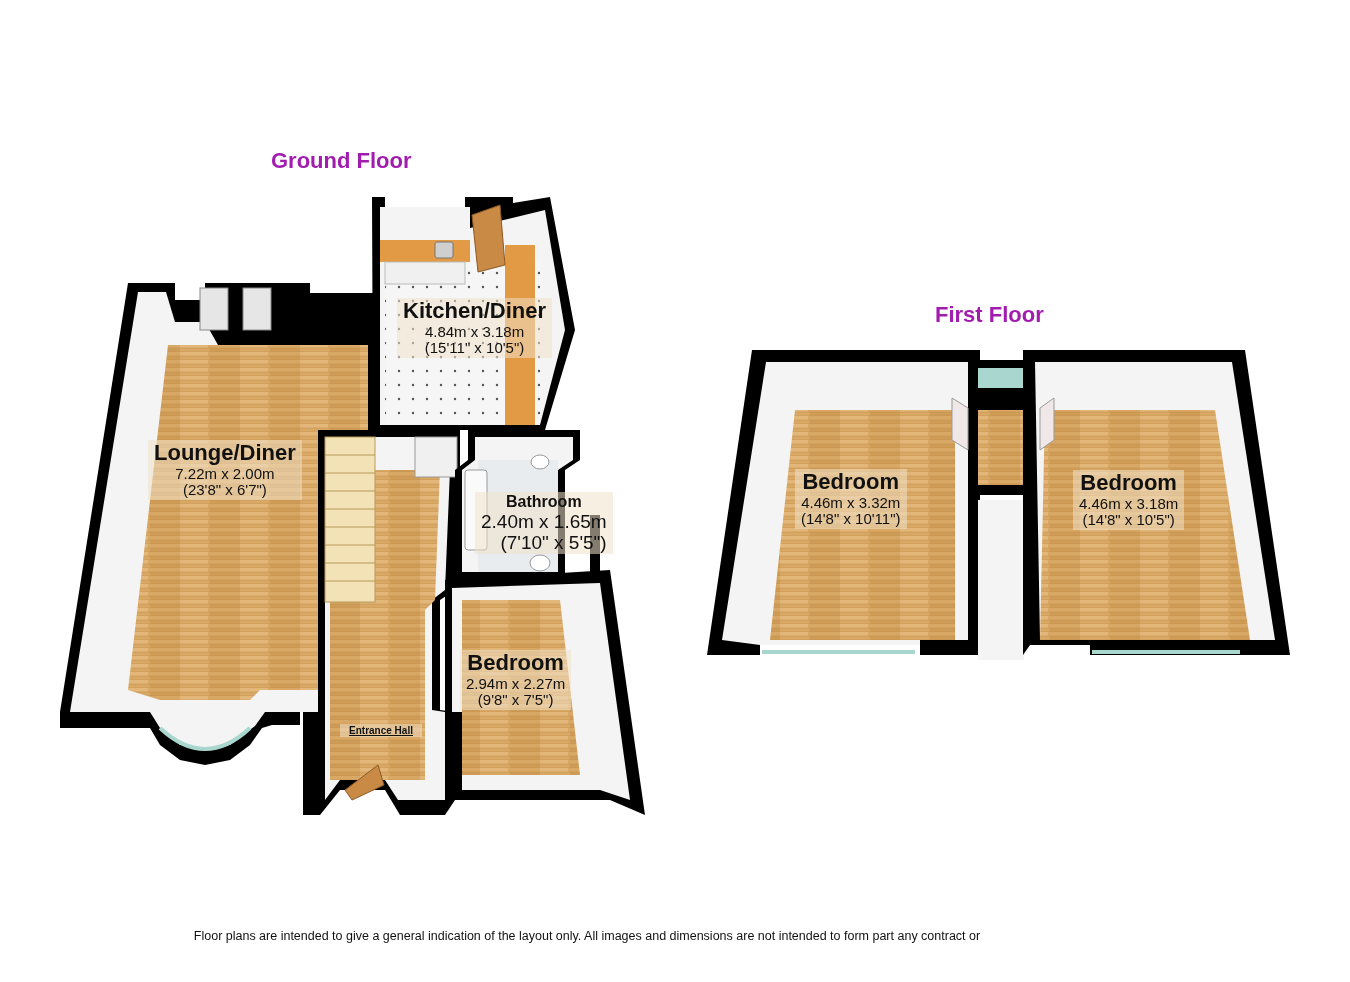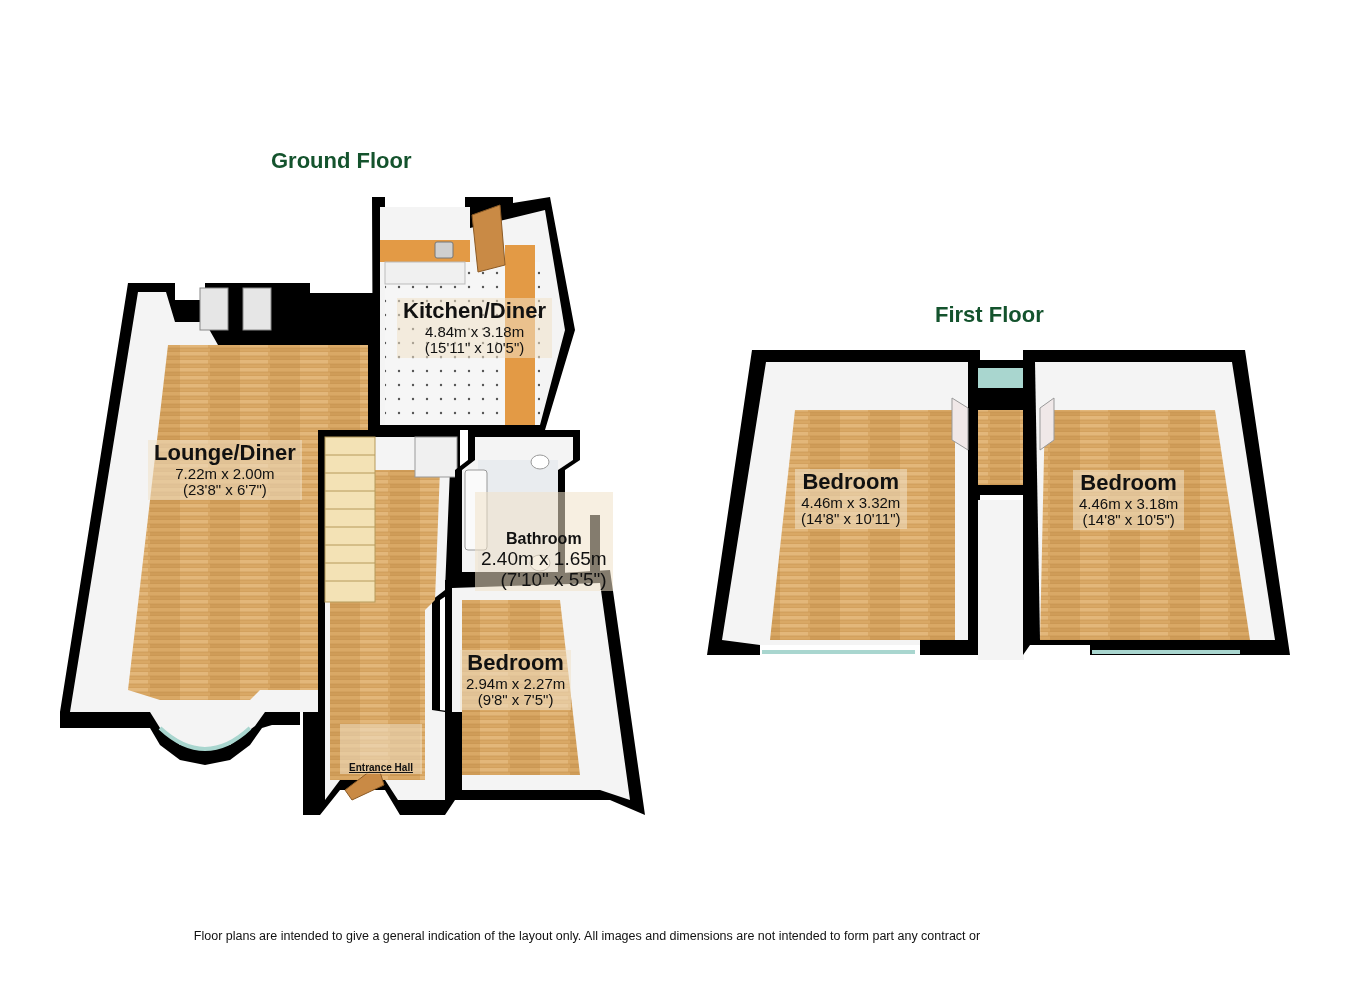--- a/index.html
+++ b/index.html
@@ -1,22 +1,22 @@
 <!DOCTYPE html>
 <html><head>
 <meta charset="utf-8">
 <style>
   html, body { margin: 0; padding: 0; background: #ffffff; }
   body { width: 1350px; height: 982px; position: relative; overflow: hidden; font-family: "Liberation Sans", sans-serif; }
-  .floor-title { position: absolute; font-weight: bold; font-size: 22px; color: #14532d; }
+  .floor-title { position: absolute; font-weight: bold; font-size: 22px; color: #a21caf; }
   svg.plan { position: absolute; left: 0; top: 0; }
   .room-label { position: absolute; text-align: center; background: rgba(240,225,200,0.55); padding: 1px 6px; color: #111; line-height: 1.12; }
   .room-label .name { font-weight: bold; font-size: 22px; display: block; }
   .room-label .dim { font-size: 15px; display: block; }
-  .room-label.small .name { font-size: 16px; margin-top: 37px; }
+  .room-label.small .name { font-size: 16px; }
   .room-label.small .dim { font-size: 19px; text-align: right; }
   .disclaimer { position: absolute; left: 0; width: 1174px; top: 929px; text-align: center; font-size: 12.5px; color: #111; line-height: 1.25; }
   .disclaimer span { display: block; }
 </style>
 </head>
 <body>
 
 <div class="floor-title" style="left:271px; top:148px;">Ground Floor</div>
 <div class="floor-title" style="left:935px; top:302px;">First Floor</div>
 

